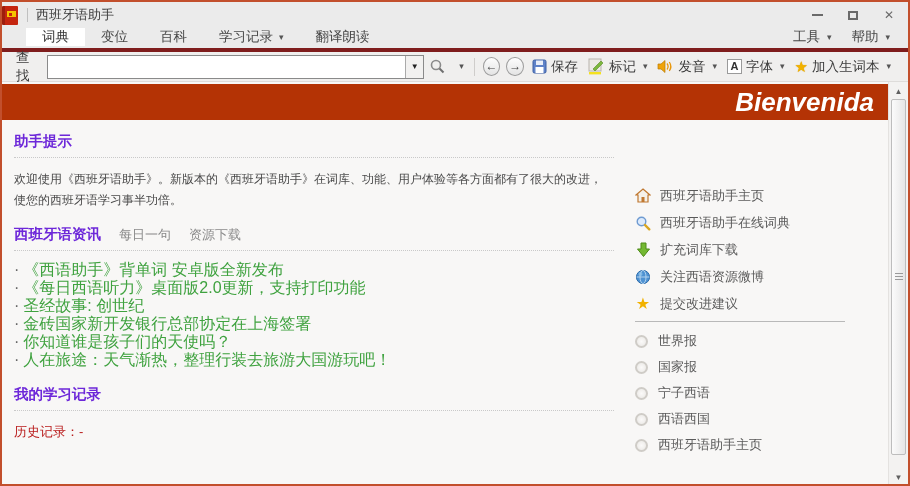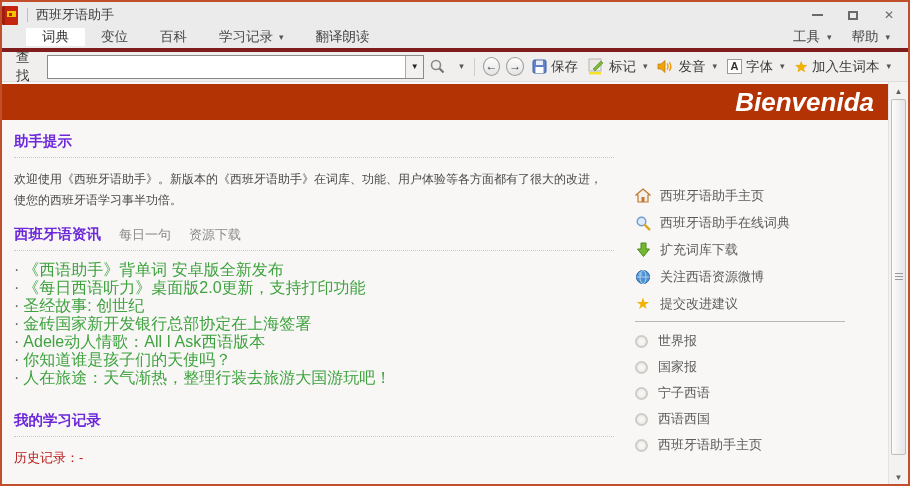--- a/index.html
+++ b/index.html
@@ -63,21 +63,21 @@
   .sec-head { display:flex; align-items:baseline; gap:18px; border-bottom:1px dotted #c9c9c9;
     padding-bottom:6px; }
   .sec-title { font-size:14.5px; font-weight:bold; color:#6d28d9; }
   .sec-tab { font-size:13px; color:#8a8a8a; }
   .h-tips { margin-top:12px; }
   .para { margin-top:11px; font-size:12px; color:#4a4a4a; line-height:21px; width:592px; }
   .h-news { margin-top:14px; }
   .news-list { list-style:none; margin-top:10px; }
   .news-list li { font-size:16px; line-height:18px; color:#3fa23f; }
   .news-list .blt { color:#666; margin-right:4px; }
-  .h-rec { margin-top:24px; }
+  .h-rec { margin-top:16px; }
   .history { margin-top:12px; font-size:13px; color:#b91c1c; }
   
   .right-col { position:absolute; left:633px; top:34px; width:218px;margin-top:28px; }
   .side-item { display:flex; align-items:center; gap:9px; height:27px; font-size:13px; color:#5a5a5a; }
   .side-icon { width:16px; height:16px; flex:0 0 auto; display:flex; align-items:center; justify-content:center; }
   .side-divider { border-top:1px solid #b9b9b9; margin:4px 0 6px 0; width:210px; }
   .feed-item { display:flex; align-items:center; gap:10px; height:26px; font-size:13px; color:#5a5a5a; }
   .radio { width:13px; height:13px; border-radius:50%; border:2px solid #cfccc7;
     background:radial-gradient(#fbfaf9,#e9e7e4); }
   .star-side { color:#f2b200; font-size:16px; line-height:1; }
@@ -223,21 +223,20 @@
         <div class="sec-head h-news">
           <span class="sec-title">西班牙语资讯</span>
           <span class="sec-tab">每日一句</span>
           <span class="sec-tab">资源下载</span>
         </div>
         <ul class="news-list">
           <li><span class="blt">·</span><span>《西语助手》背单词 安卓版全新发布</span></li>
           <li><span class="blt">·</span><span>《每日西语听力》桌面版2.0更新，支持打印功能</span></li>
           <li><span class="blt">·</span><span>圣经故事: 创世纪</span></li>
           <li><span class="blt">·</span><span>金砖国家新开发银行总部协定在上海签署</span></li>
-          <li><span class="blt">·</span><span>Adele动人情歌：All I Ask西语版本</span></li>
           <li><span class="blt">·</span><span>你知道谁是孩子们的天使吗？</span></li>
           <li><span class="blt">·</span><span>人在旅途：天气渐热，整理行装去旅游大国游玩吧！</span></li>
         </ul>
 
         <div class="sec-head h-rec">
           <span class="sec-title">我的学习记录</span>
         </div>
         <div class="history">历史记录：-</div>
 
       </div>

